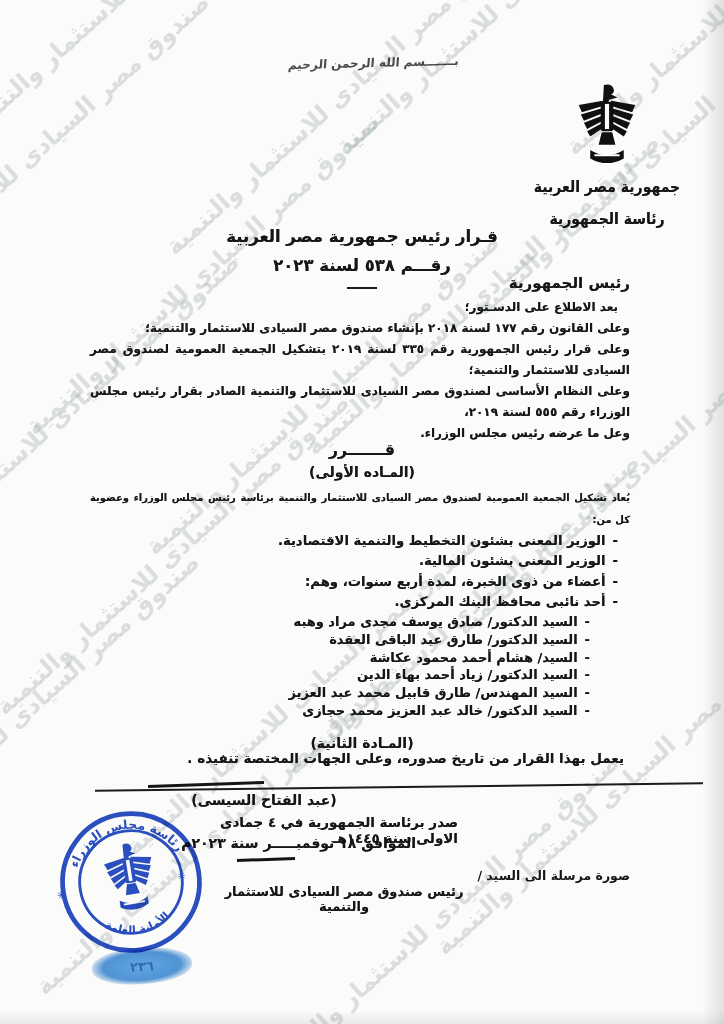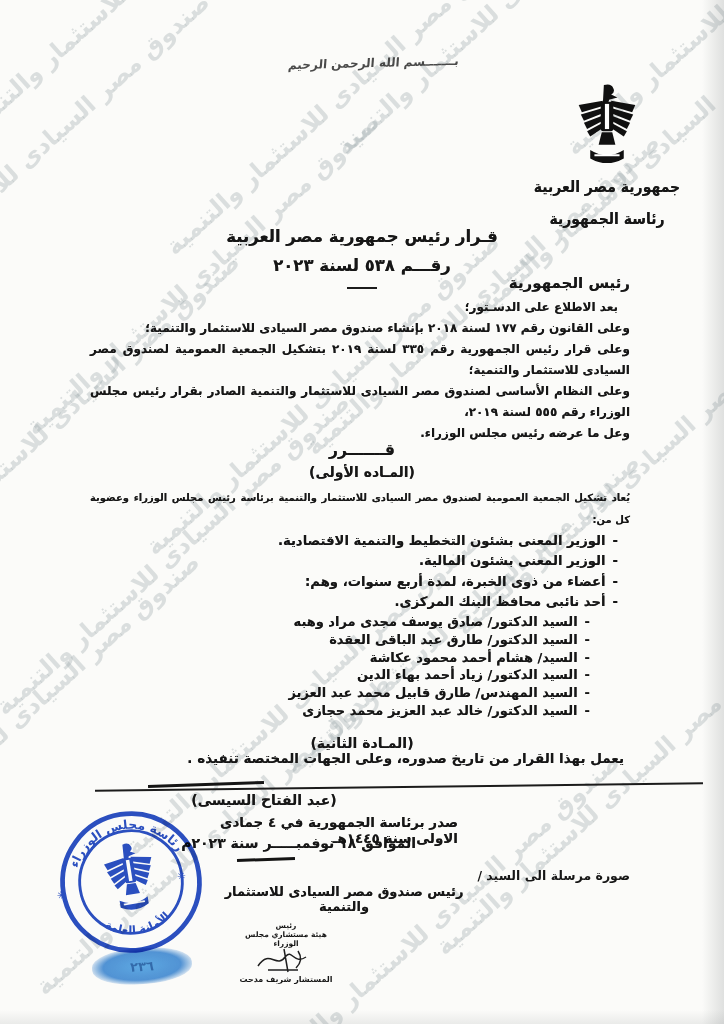--- a/index.html
+++ b/index.html
@@ -176,30 +176,20 @@
     <div class="abs divider-thick"></div>
 
     <div class="abs sig-name doc-text">(عبد الفتاح السيسى)</div>
     <div class="abs sig-date1 doc-text">صدر برئاسة الجمهورية في ٤  جمادى الاولى سنة ١٤٤٥هـ</div>
     <div class="abs sig-date2 doc-text">الموافق ١٨ نوفمبـــــر سنة ٢٠٢٣م</div>
     <div class="abs date-underline"></div>
 
     <div class="abs recipient doc-text">رئيس صندوق مصر السيادى للاستثمار والتنمية</div>
     <div class="abs copy-note">صورة مرسلة الى السيد /</div>
 
-    <div class="abs advisors">
-      <div class="adv-l1">رئيس</div>
-      <div class="adv-l2">هيئة مستشاري مجلس الوزراء</div>
-      <div class="adv-sign">
-        <svg width="64" height="28" viewBox="0 0 64 28">
-          <path d="M4,20 C16,2 22,24 32,10 C38,3 40,19 52,11 M30,3 L34,26 M44,5 q6,9 -2,17 M14,24 h30" stroke="#1f1f1f" stroke-width="1.5" fill="none"></path>
-        </svg>
-      </div>
-      <div class="adv-l3">المستشار شريف مدحت</div>
-    </div>
 
   </div>
 
   <div class="abs stamp">
     <svg class="stamp-svg" viewBox="0 0 160 160">
       <defs>
         <path id="arcTop" d="M20,84 A60,60 0 0 1 140,84"></path>
         <path id="arcBot" d="M26,96 A57,57 0 0 0 134,96"></path>
       </defs>
       <circle cx="80" cy="80" r="72" fill="none" stroke="currentColor" stroke-width="5"></circle>

